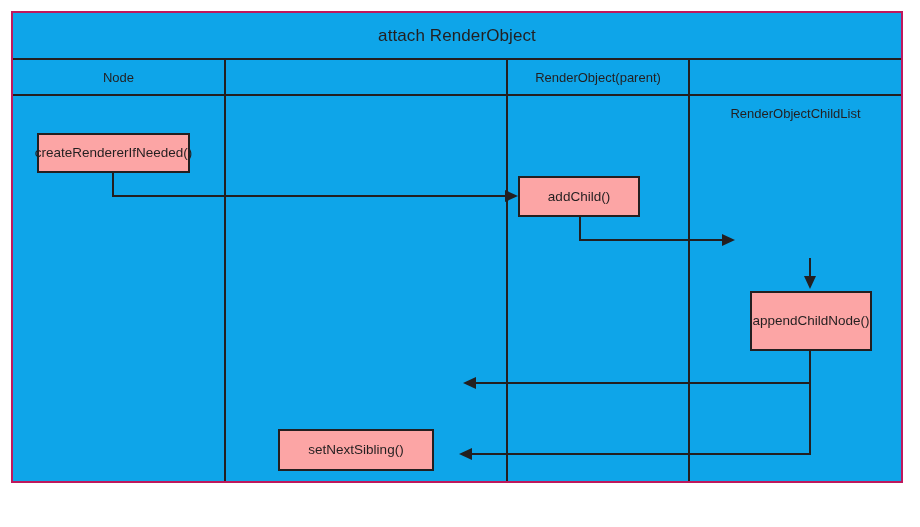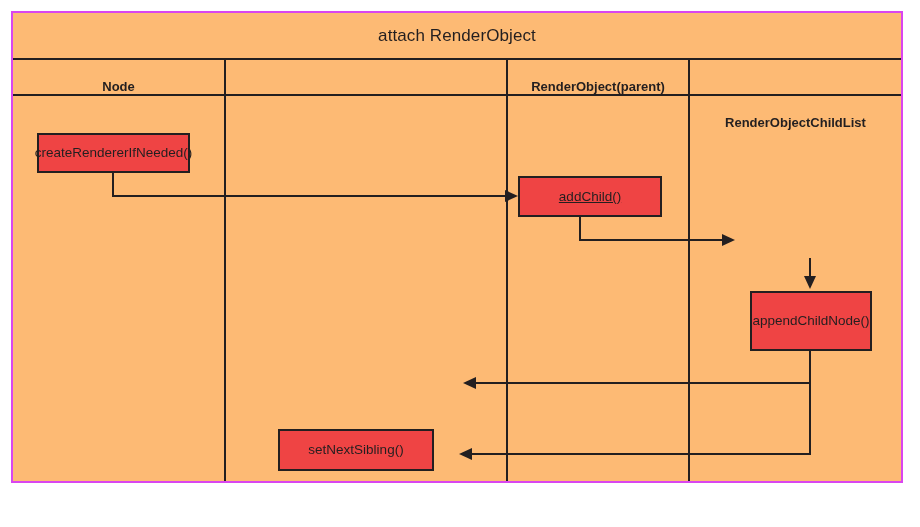--- a/index.html
+++ b/index.html
@@ -23,23 +23,23 @@
     height: 527px;
   }
 
   
   .frame {
     position: absolute;
     left: 11px;
     top: 11px;
     width: 892px;
     height: 472px;
-    border: 2px solid #d946ef;
-    box-sizing: border-box;
-    background: #fdba74;
+    border: 2px solid #be185d;
+    box-sizing: border-box;
+    background: #0ea5e9;
   }
 
   
   .title-band {
     position: absolute;
     left: 0;
     top: 0;
     width: 100%;
     height: 47px;
     border-bottom: 2px solid #231f20;
@@ -62,42 +62,41 @@
     width: 100%;
     height: 36px;
     border-bottom: 2px solid #231f20;
     box-sizing: border-box;
   }
   .header-cell {
     position: absolute;
     top: 0;
     height: 100%;
     display: flex;
-    align-items: flex-end;
+    align-items: center;
     justify-content: center;
     font-size: 13px;
     color: #231f20;
     box-sizing: border-box;
-    font-weight: bold;
   }
 
   
   .vrule {
     position: absolute;
     top: 47px;
     width: 2px;
     background: #231f20;
     height: 421px;
   }
 
   
   .msgbox {
     position: absolute;
     border: 2px solid #231f20;
-    background: #ef4444;
+    background: #fca5a5;
     box-sizing: border-box;
     display: flex;
     align-items: center;
     justify-content: center;
     text-align: center;
     font-size: 13.5px;
     line-height: 1.18;
     color: #231f20;
     padding: 0 4px;
     z-index: 4;
@@ -180,21 +179,21 @@
   <div class="seg-v" style="left:809px; top:350px; height:105px;"></div>
   <div class="seg-h" style="left:474px; top:382px; width:337px;"></div>
   <div class="arrow arrow-left" style="left:463px; top:377px;"></div>
   <div class="seg-h" style="left:470px; top:453px; width:341px;"></div>
   <div class="arrow arrow-left" style="left:459px; top:448px;"></div>
 
   <div class="msgbox" style="left:37px; top:133px; width:153px; height:40px;">
     <span>createRendererIfNeeded()</span>
   </div>
 
-  <div class="msgbox" style="left:518px; top:176px; width:144px; height:41px;text-decoration:underline;">
+  <div class="msgbox" style="left:518px; top:176px; width:122px; height:41px;">
     <span>addChild()</span>
   </div>
 
 
   <div class="msgbox" style="left:750px; top:291px; width:122px; height:60px;">
     <span>appendChildNode()</span>
   </div>
 
 
   <div class="msgbox" style="left:278px; top:429px; width:156px; height:42px;">

